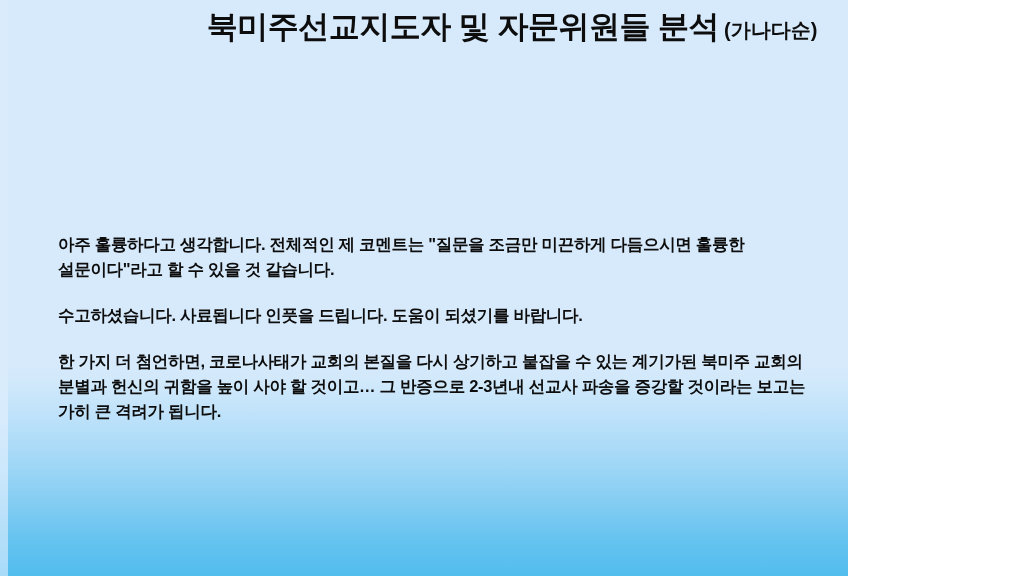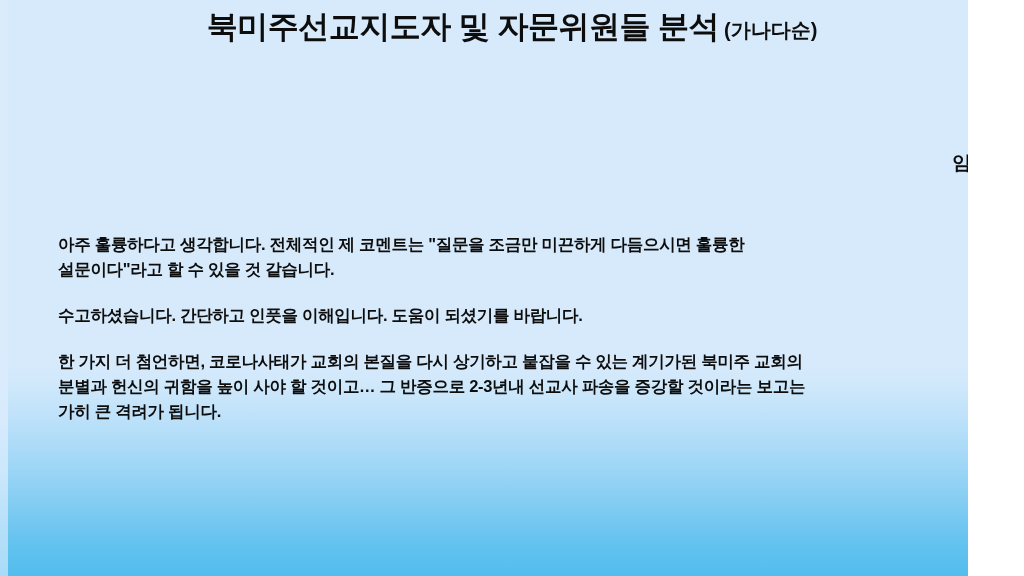--- a/index.html
+++ b/index.html
@@ -9,21 +9,21 @@
   }
   body {
     width: 1024px;
     height: 576px;
     overflow: hidden;
     font-family: "Liberation Sans", "DejaVu Sans", sans-serif;
   }
 
   #slide {
     position: relative;
-    width: 968px;
+    width: 848px;
     height: 576px;
     box-sizing: border-box;
     background: linear-gradient(to bottom,
         #d7eafb 0%,
         #d7eafb 62%,
         #d2e9fb 66%,
         #bfe2fa 72%,
         #a6d9f7 79%,
         #85cdf3 87%,
         #64c3ef 94%,
@@ -292,19 +292,19 @@
         <span class="av-lens r"></span>
       </div>
       <div class="av-mouth"></div>
     </div>
     <div id="person-name">임종표선교사</div>
   </div>
 
   <div id="body-text">
     <p class="para p1">아주 훌륭하다고 생각합니다. 전체적인 제 코멘트는 "질문을 조금만 미끈하게 다듬으시면 훌륭한
 설문이다"라고 할 수 있을 것 같습니다.</p>
-    <p class="para p2">수고하셨습니다. 간단하고 인풋을 이해입니다. 도움이 되셨기를 바랍니다.</p>
+    <p class="para p2">수고하셨습니다. 사료됩니다 인풋을 드립니다. 도움이 되셨기를 바랍니다.</p>
     <p class="para p3">한 가지 더 첨언하면, 코로나사태가 교회의 본질을 다시 상기하고 붙잡을 수 있는 계기가된 북미주 교회의
 분별과 헌신의 귀함을 높이 사야 할 것이고… 그 반증으로 2-3년내 선교사 파송을 증강할 것이라는 보고는
 가히 큰 격려가 됩니다.</p>
   </div>
 
 </div>
 
 </body></html>

